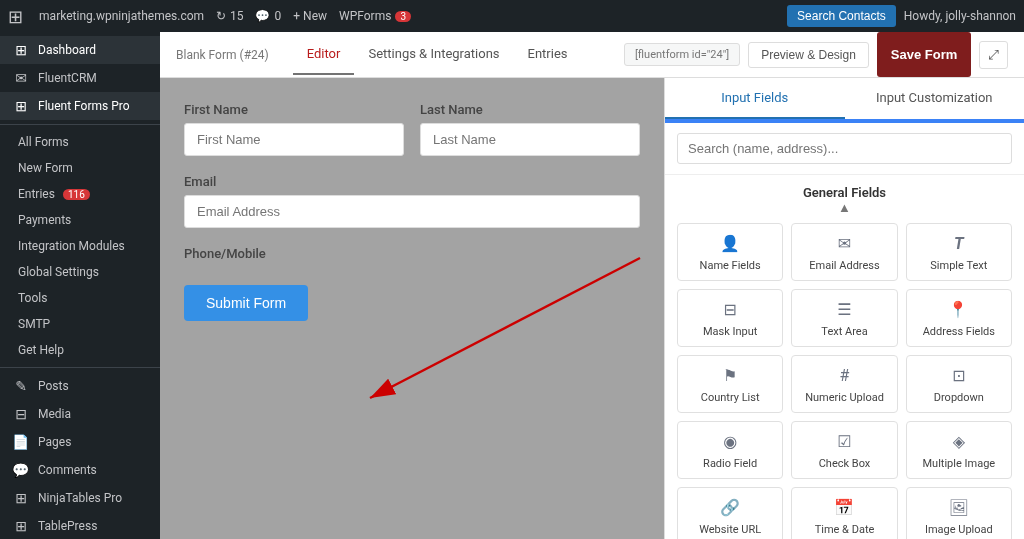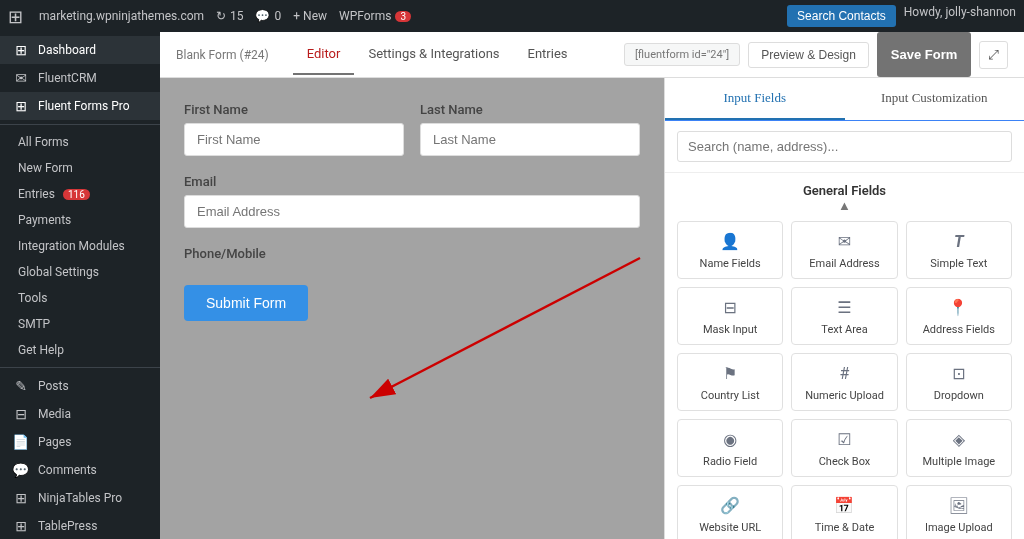--- a/index.html
+++ b/index.html
@@ -13,21 +13,21 @@
       display: flex;
       align-items: center;
       padding: 0 8px;
       gap: 12px;
       flex-shrink: 0;
       font-size: 12px;
     }
     #admin-bar .ab-logo { color: #c3c4c7; font-size: 18px; margin-right: 4px; }
     #admin-bar .ab-item { color: #c3c4c7; display: flex; align-items: center; gap: 4px; cursor: pointer; }
     #admin-bar .ab-badge { background: #d63638; color: #fff; border-radius: 10px; padding: 0 5px; font-size: 10px; min-width: 16px; text-align: center; }
-    #admin-bar .ab-right { margin-left: auto; display: flex; gap: 8px; }
+    #admin-bar .ab-right { margin-left: auto; display: flex; align-items: center; gap: 8px; }
     #admin-bar .search-contacts-btn { background: #2271b1; color: #fff; border: none; padding: 4px 10px; border-radius: 3px; cursor: pointer; font-size: 12px; }
     #admin-bar .howdy { color: #c3c4c7; font-size: 12px; }
 
     
     #main-layout {
       display: flex;
       flex: 1;
       overflow: hidden;
     }
 
@@ -81,21 +81,21 @@
       padding: 12px 14px;
       font-size: 13px;
       cursor: pointer;
       color: #555;
       border-bottom: 2px solid transparent;
     }
     .sub-tab.active { color: #b91c1c; border-bottom: 2px solid #737373; }
     .sub-header-right { margin-left: auto; display: flex; align-items: center; gap: 8px; }
     .fluentform-id { background: #f6f7f7; border: 1px solid #ddd; padding: 4px 10px; border-radius: 3px; font-size: 11px; color: #777; }
     .preview-design-btn { background: #fff; border: 1px solid #ddd; padding: 5px 12px; border-radius: 3px; cursor: pointer; font-size: 12px; color: #555; }
-    .save-form-btn { background: #737373; color: #fff; border: none; padding: 15px 14px; border-radius: 3px; cursor: pointer; font-size: 13px; font-weight: 600; }
+    .save-form-btn { background: #7f1d1d; color: #fff; border: none; padding: 15px 14px; border-radius: 3px; cursor: pointer; font-size: 13px; font-weight: 600; }
     .expand-btn { background: none; border: 1px solid #ddd; padding: 5px 8px; border-radius: 3px; cursor: pointer; color: #555; }
 
     
     #editor-container {
       display: flex;
       flex: 1;
       overflow: hidden;
     }
 
     
@@ -136,22 +136,21 @@
       border-left: 1px solid #ddd;
       display: flex;
       flex-direction: column;
       flex-shrink: 0;
       overflow: hidden;
     }
 
     
     #panel-tabs {
       display: flex;
-      border-bottom: 1px solid #3b82f6;
-      font-family: Liberation Serif, serif;
+      border-bottom: 4px solid #3b82f6;
     }
     .panel-tab {
       flex: 1;
       text-align: center;
       padding: 12px 8px;
       font-size: 13px;
       cursor: pointer;
       color: #555;
       border-bottom: 2px solid transparent;
     }

